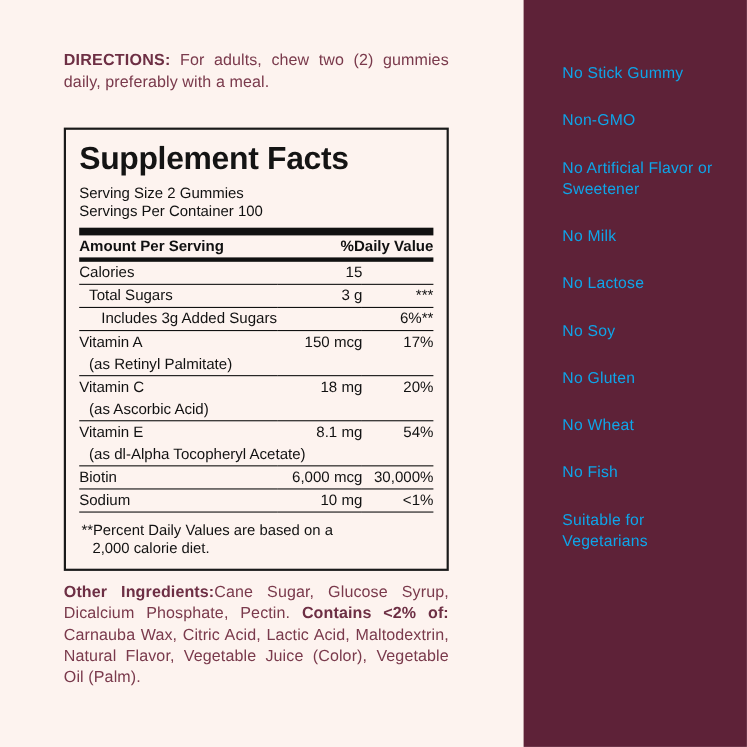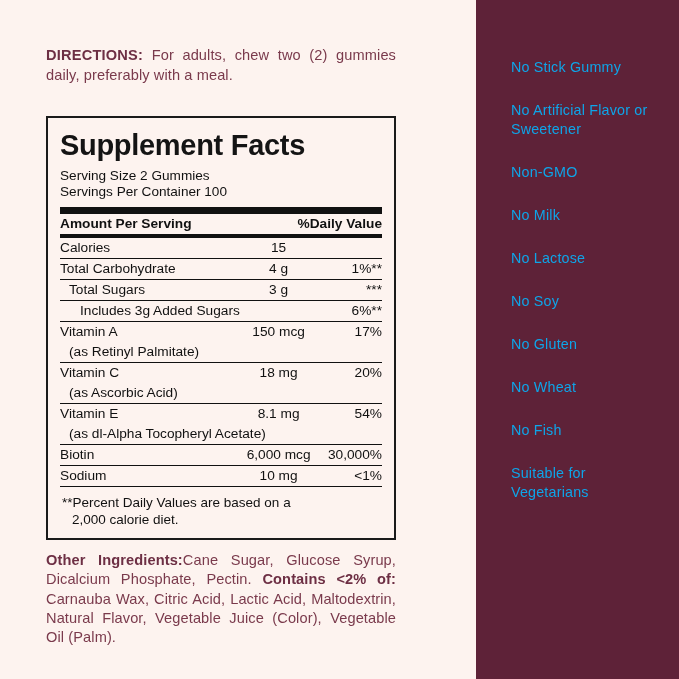--- a/index.html
+++ b/index.html
@@ -17,21 +17,21 @@
     position: relative;
     width: 679px;
     height: 679px;
     display: flex;
   }
   .left-panel {
     width: 504px;
     height: 679px;
     background: #fdf3ef;
     box-sizing: border-box;
-    padding: 46px 28px 0 40px;
+    padding: 46px 28px 0 52px;
     position: relative;
   }
   .right-panel {
     width: 217px;
     height: 679px;
     background: #5e2238;
     box-sizing: border-box;
     padding: 58px 0 0 0;
     position: relative;
   }
@@ -95,21 +95,21 @@
     border-bottom: 1px solid #111;
   }
   table.sf-table tr.no-line td {
     border-bottom: none;
   }
   td.c-name {
     text-align: left;
     white-space: nowrap;
   }
   td.c-amt {
-    text-align: center;
+    text-align: right;
     width: 95px;
     white-space: nowrap;
   }
   td.c-dv {
     text-align: right;
     width: 78px;
     white-space: nowrap;
   }
   .hdr-row td {
     font-weight: bold;
@@ -190,25 +190,20 @@
       <div class="rule-med"></div>
 
       <table class="sf-table">
         <tbody>
             <tr>
           <td class="c-name">Calories</td>
           <td class="c-amt">15</td>
           <td class="c-dv"></td>
         </tr>
         <tr>
-          <td class="c-name">Total Carbohydrate</td>
-          <td class="c-amt">4 g</td>
-          <td class="c-dv">1%**</td>
-        </tr>
-        <tr>
           <td class="c-name indent1">Total Sugars</td>
           <td class="c-amt">3 g</td>
           <td class="c-dv">***</td>
         </tr>
         <tr>
           <td class="c-name indent2">Includes 3g Added Sugars</td>
           <td class="c-amt"></td>
           <td class="c-dv">6%**</td>
         </tr>
 
@@ -259,22 +254,22 @@
     </div>
 
     <p class="other-ing">
       <b>Other Ingredients:</b><span>Cane Sugar, Glucose Syrup, Dicalcium Phosphate, Pectin. </span><b>Contains &lt;2% of:</b><span> Carnauba Wax, Citric Acid, Lactic Acid, Maltodextrin, Natural Flavor, Vegetable Juice (Color), Vegetable Oil (Palm).</span>
     </p>
 
   </div>
 
   <div class="right-panel">
     <div class="claim">No Stick Gummy</div>
+    <div class="claim">Non-GMO</div>
     <div class="claim">No Artificial Flavor or Sweetener</div>
-    <div class="claim">Non-GMO</div>
     <div class="claim">No Milk</div>
     <div class="claim">No Lactose</div>
     <div class="claim">No Soy</div>
     <div class="claim">No Gluten</div>
     <div class="claim">No Wheat</div>
     <div class="claim">No Fish</div>
     <div class="claim">Suitable for Vegetarians</div>
   </div>
 
 </div>

